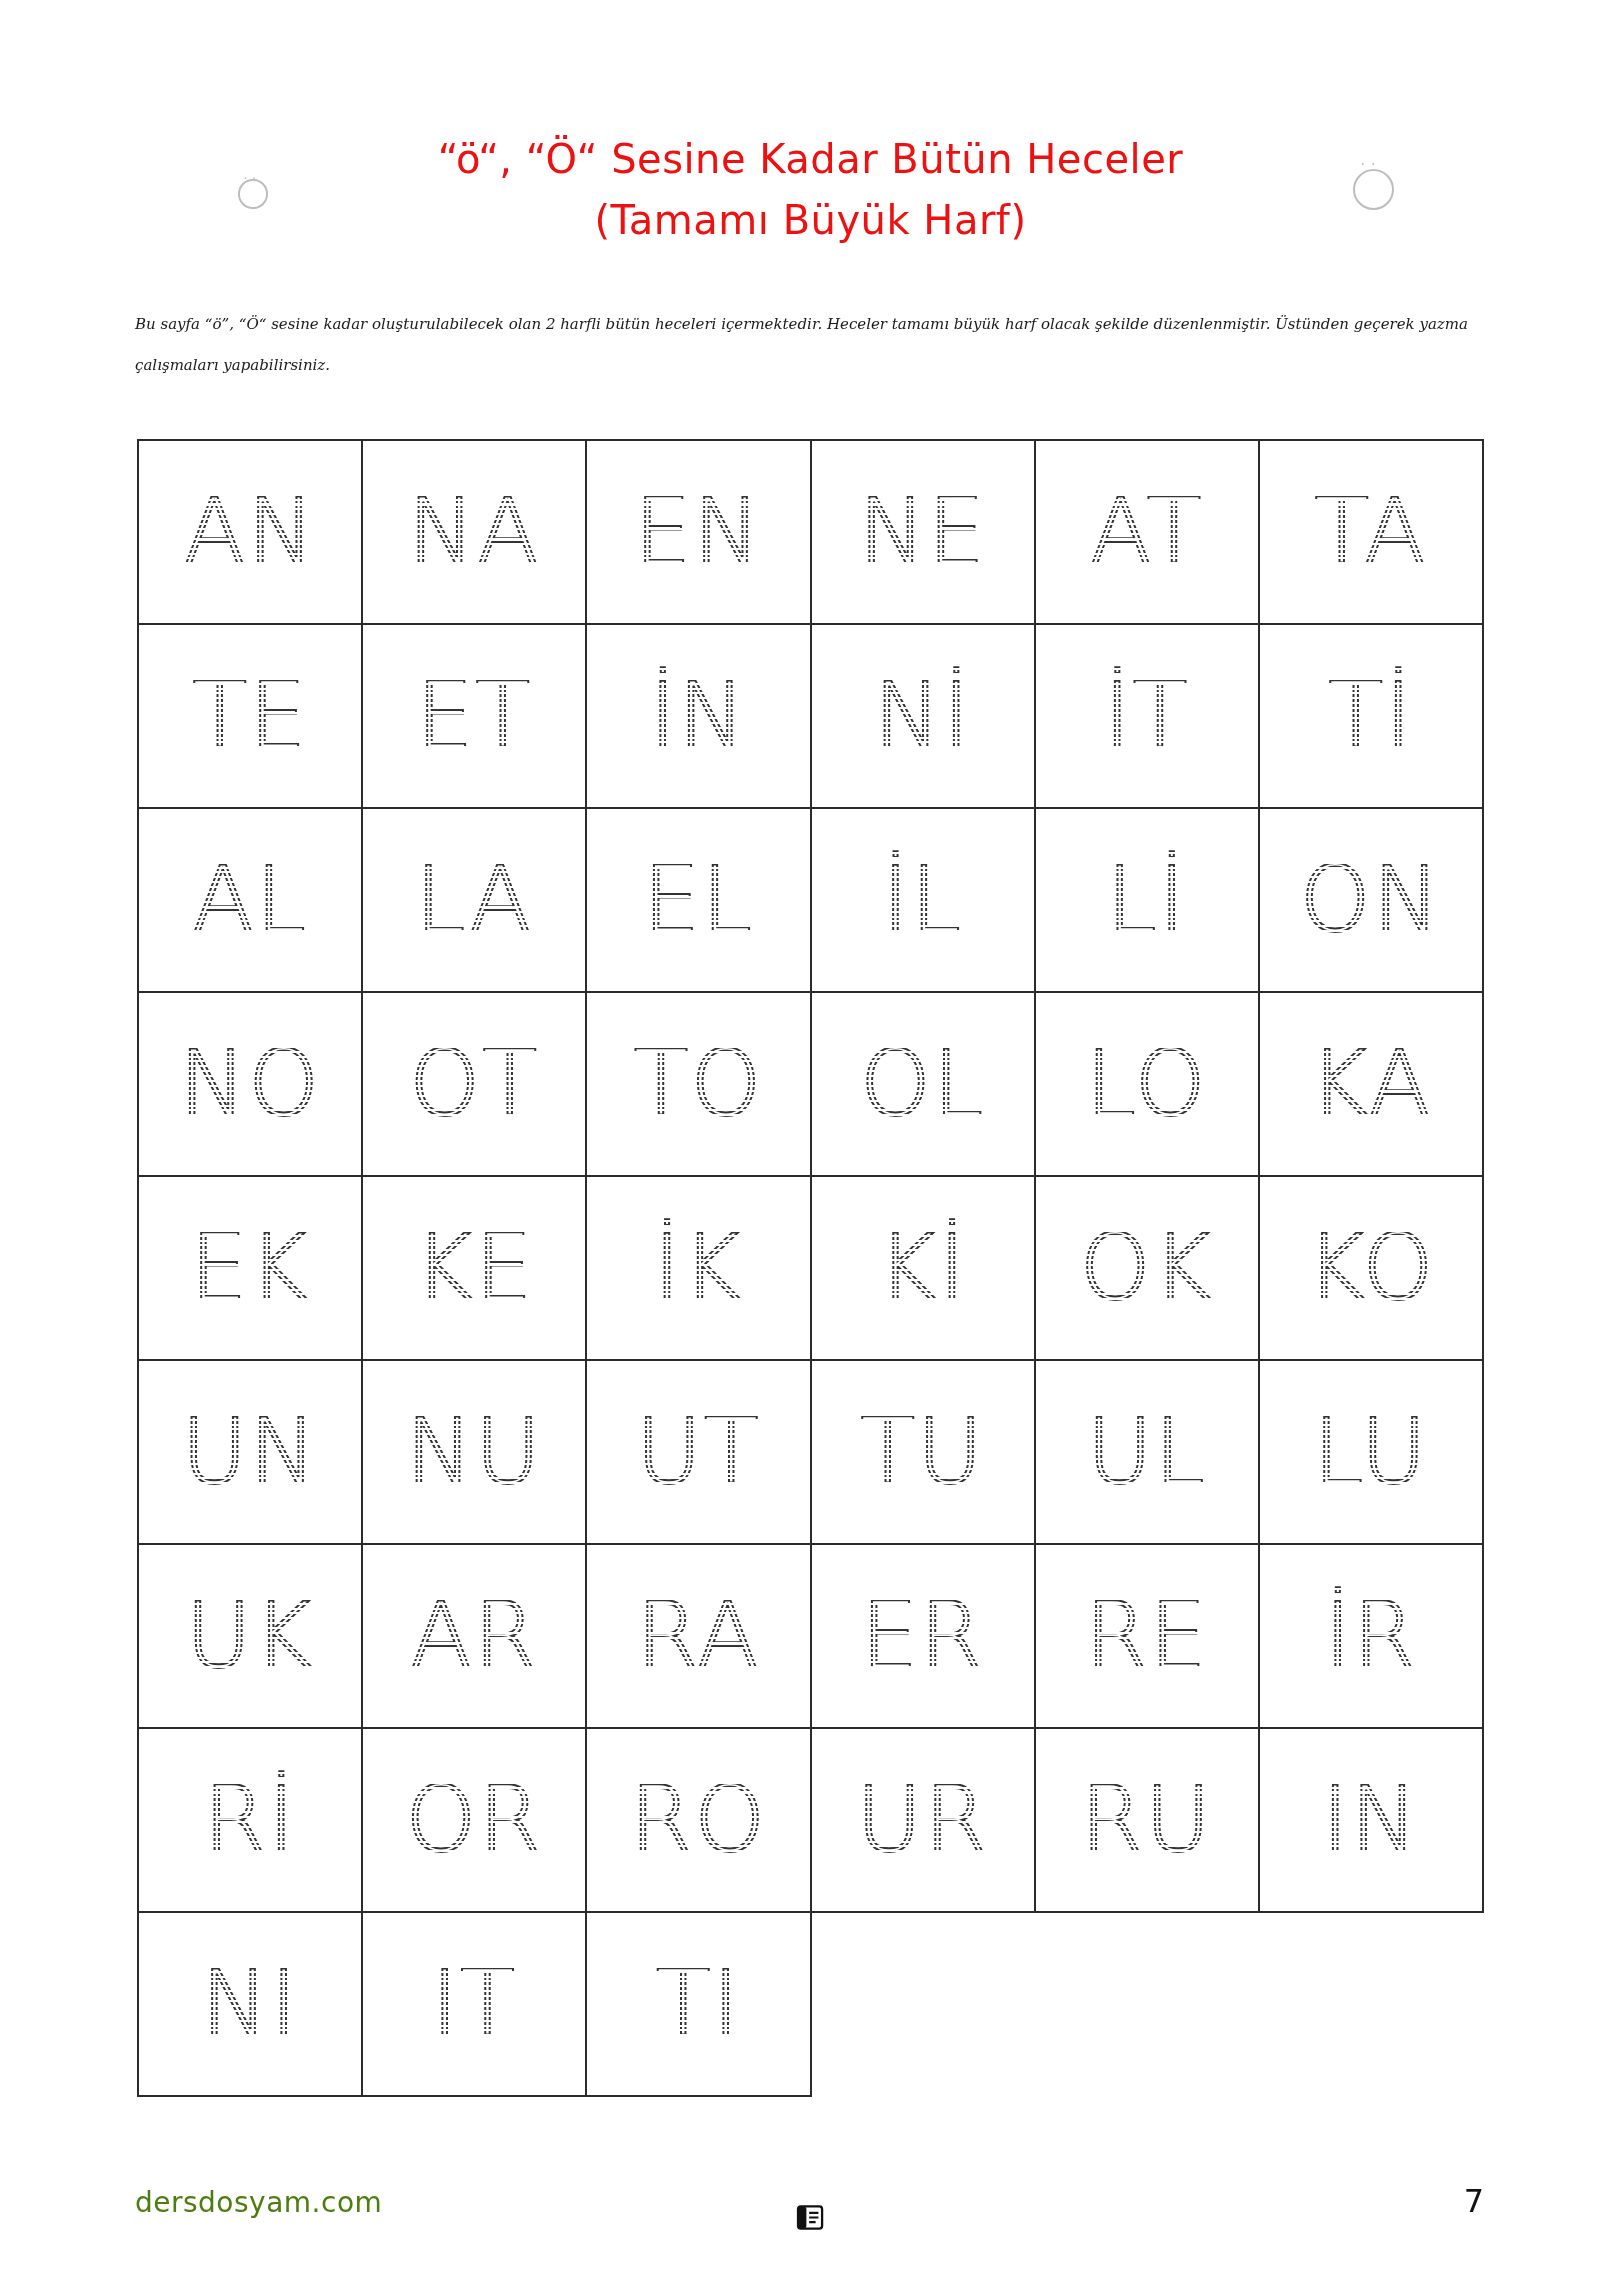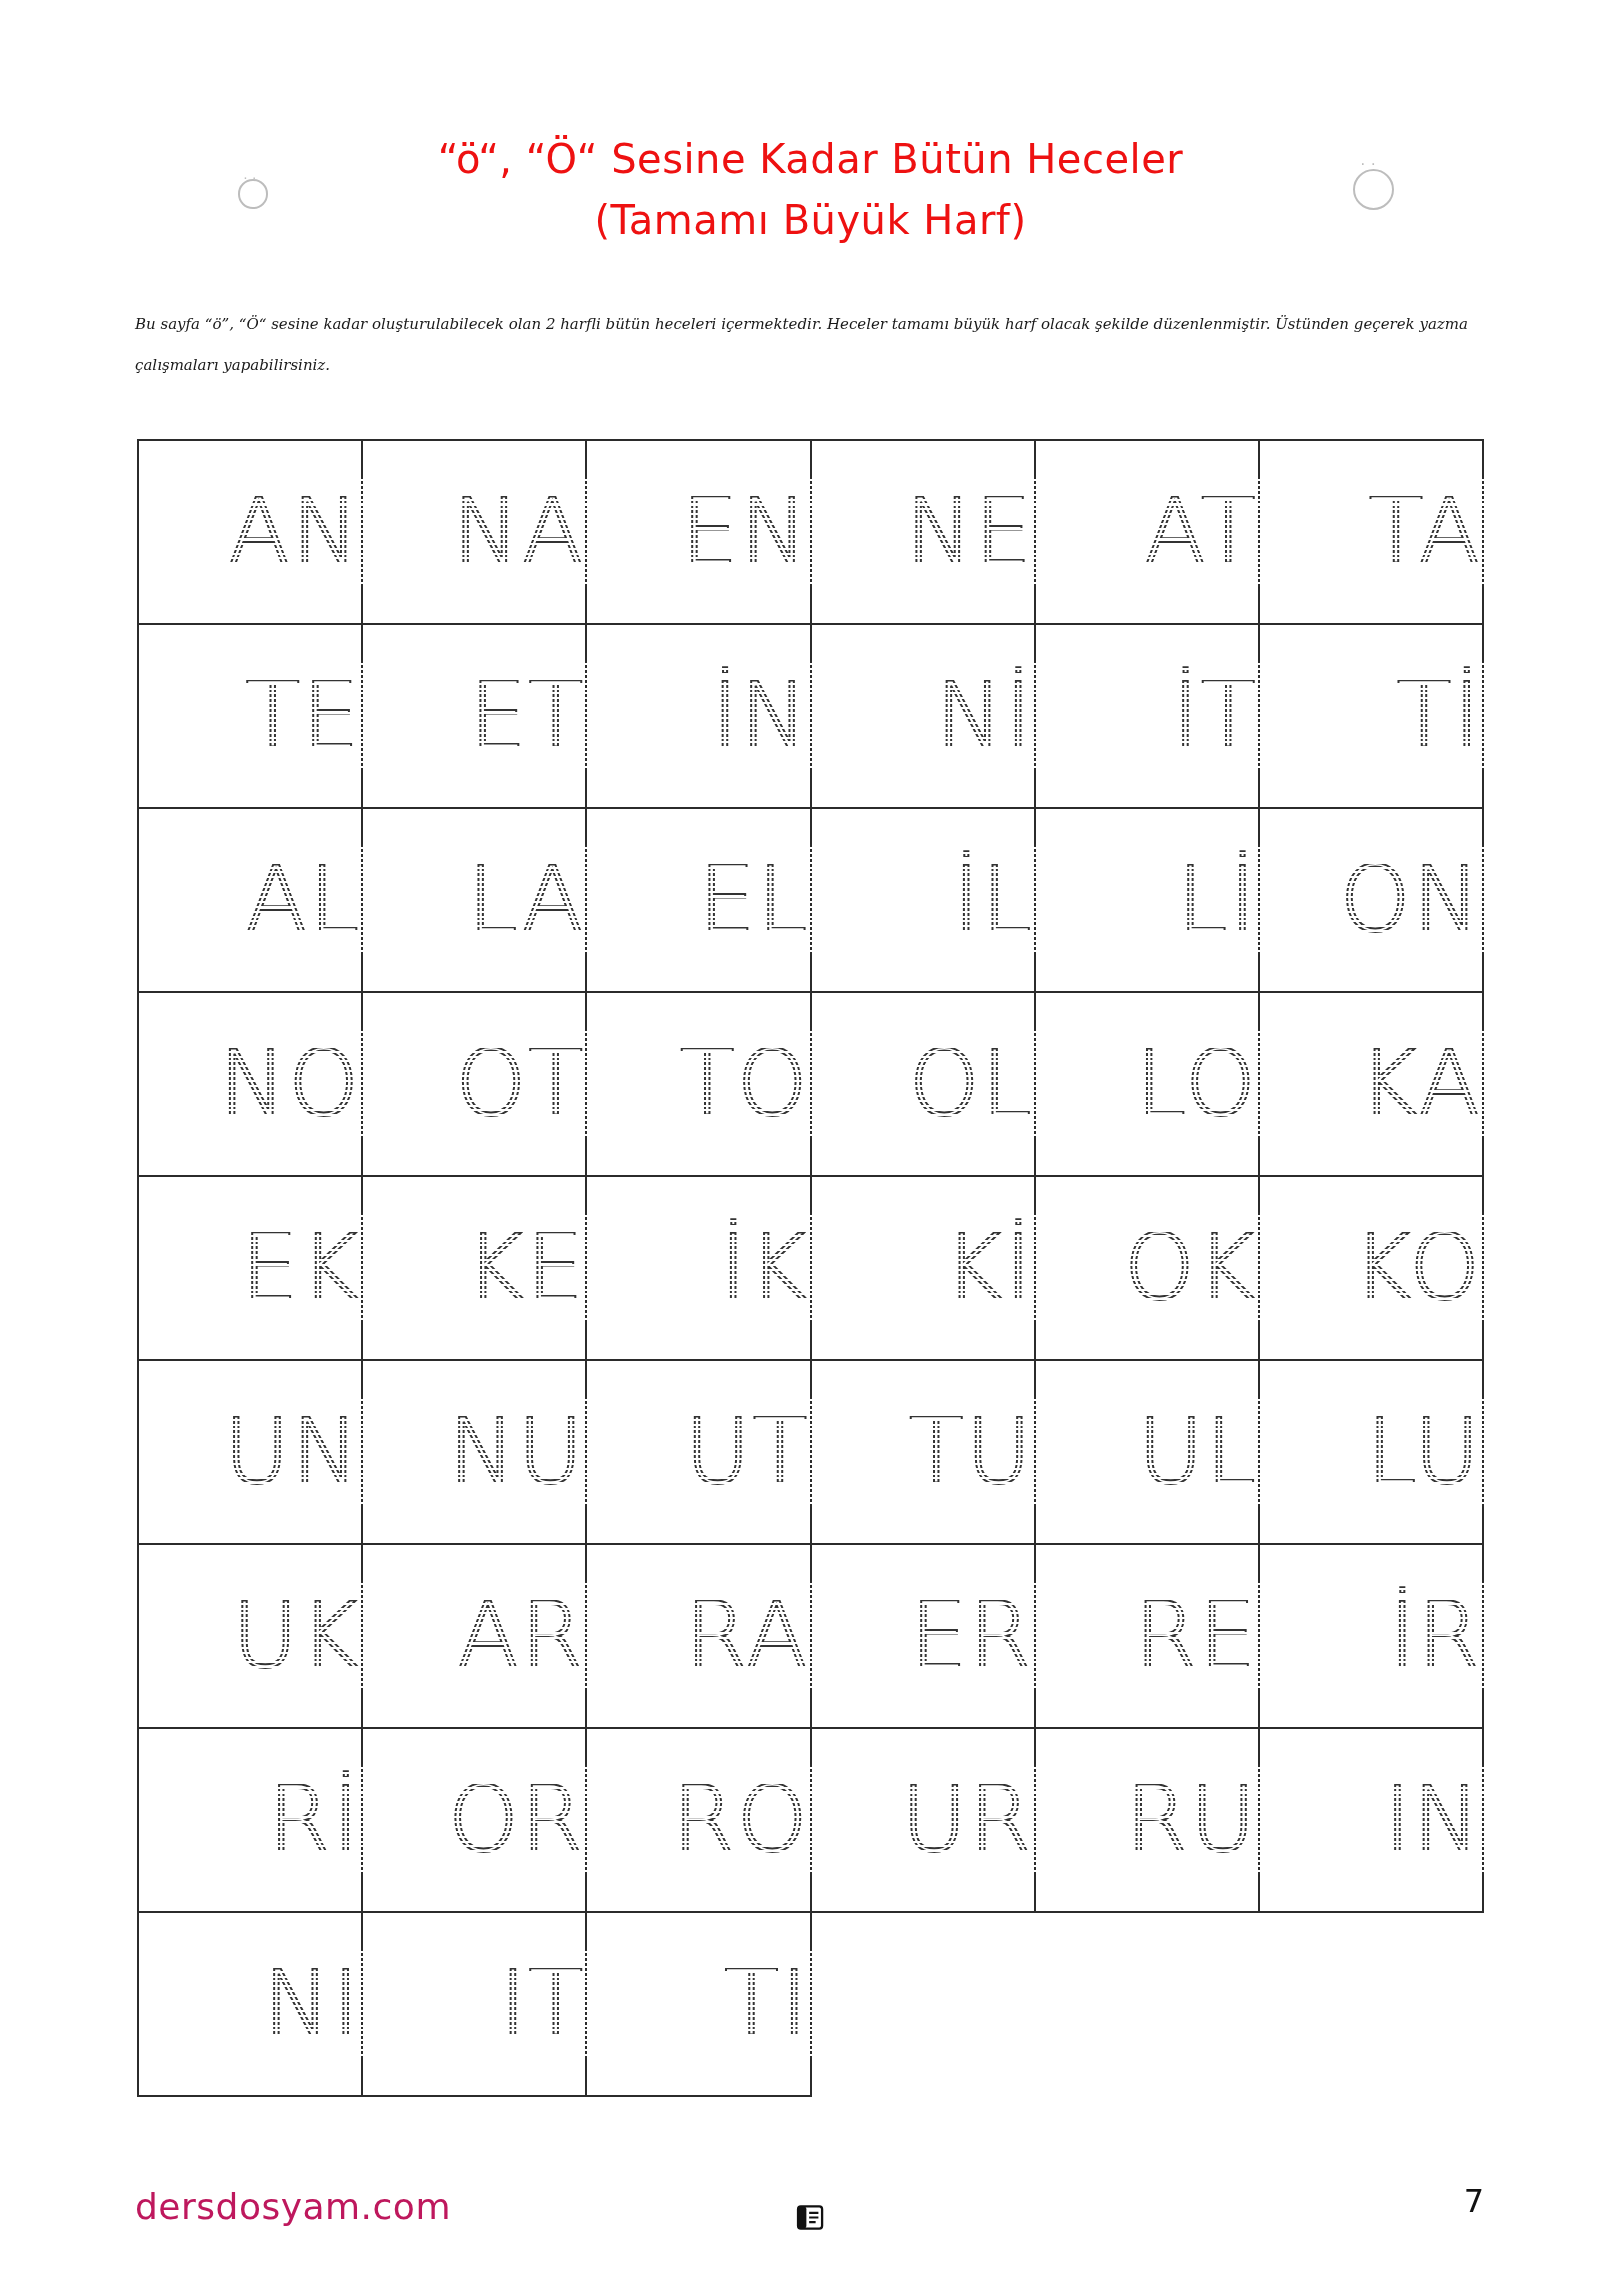--- a/index.html
+++ b/index.html
@@ -108,21 +108,21 @@
     display: grid;
     grid-template-columns: repeat(6, 1fr);
     box-sizing: border-box;
   }
   .cell {
     border-right: 2px solid #2b2b2b;
     border-bottom: 2px solid #2b2b2b;
     height: 184px;
     display: flex;
     align-items: center;
-    justify-content: flex-end;
+    justify-content: center;
     box-sizing: border-box;
   }
   .syl {
     font-family: "DejaVu Sans", sans-serif;
     font-size: 90px;
     line-height: 98px;
     font-weight: 300;
     letter-spacing: 2px;
     color: transparent;
     -webkit-text-stroke: 2.2px #2a2a2a;
@@ -151,22 +151,22 @@
       rgba(255,255,255,0) 4.9px
     );
   }
 
   
   .footer-site {
     position: absolute;
     left: 135px;
     top: 2186px;
     font-family: "DejaVu Sans", sans-serif;
-    font-size: 36px;
-    color: #be185d;
+    font-size: 28px;
+    color: #4d7c0f;
     letter-spacing: 0.5px;
   }
   .footer-page {
     position: absolute;
     right: 137px;
     top: 2182px;
     font-family: "DejaVu Sans", sans-serif;
     font-size: 32px;
     color: #111;
   }

